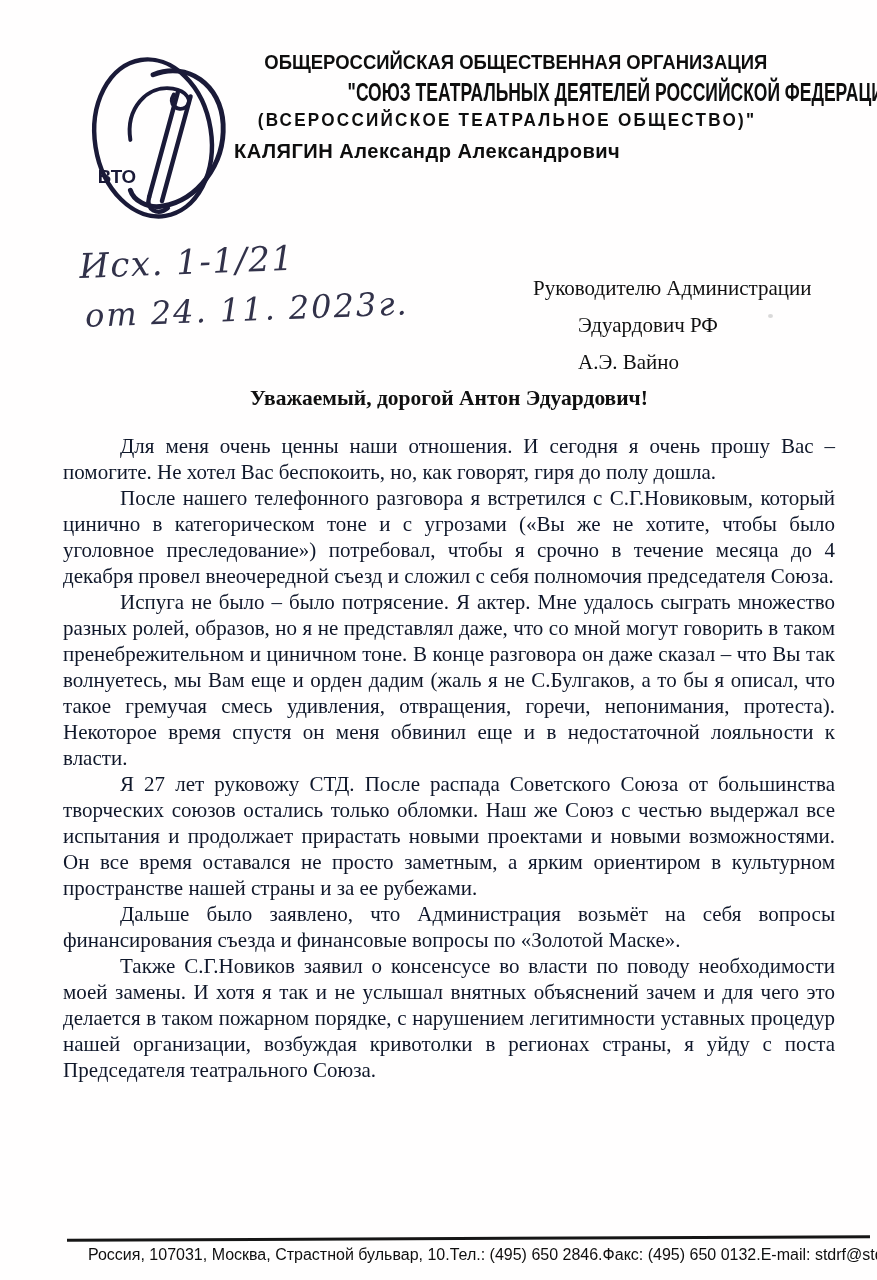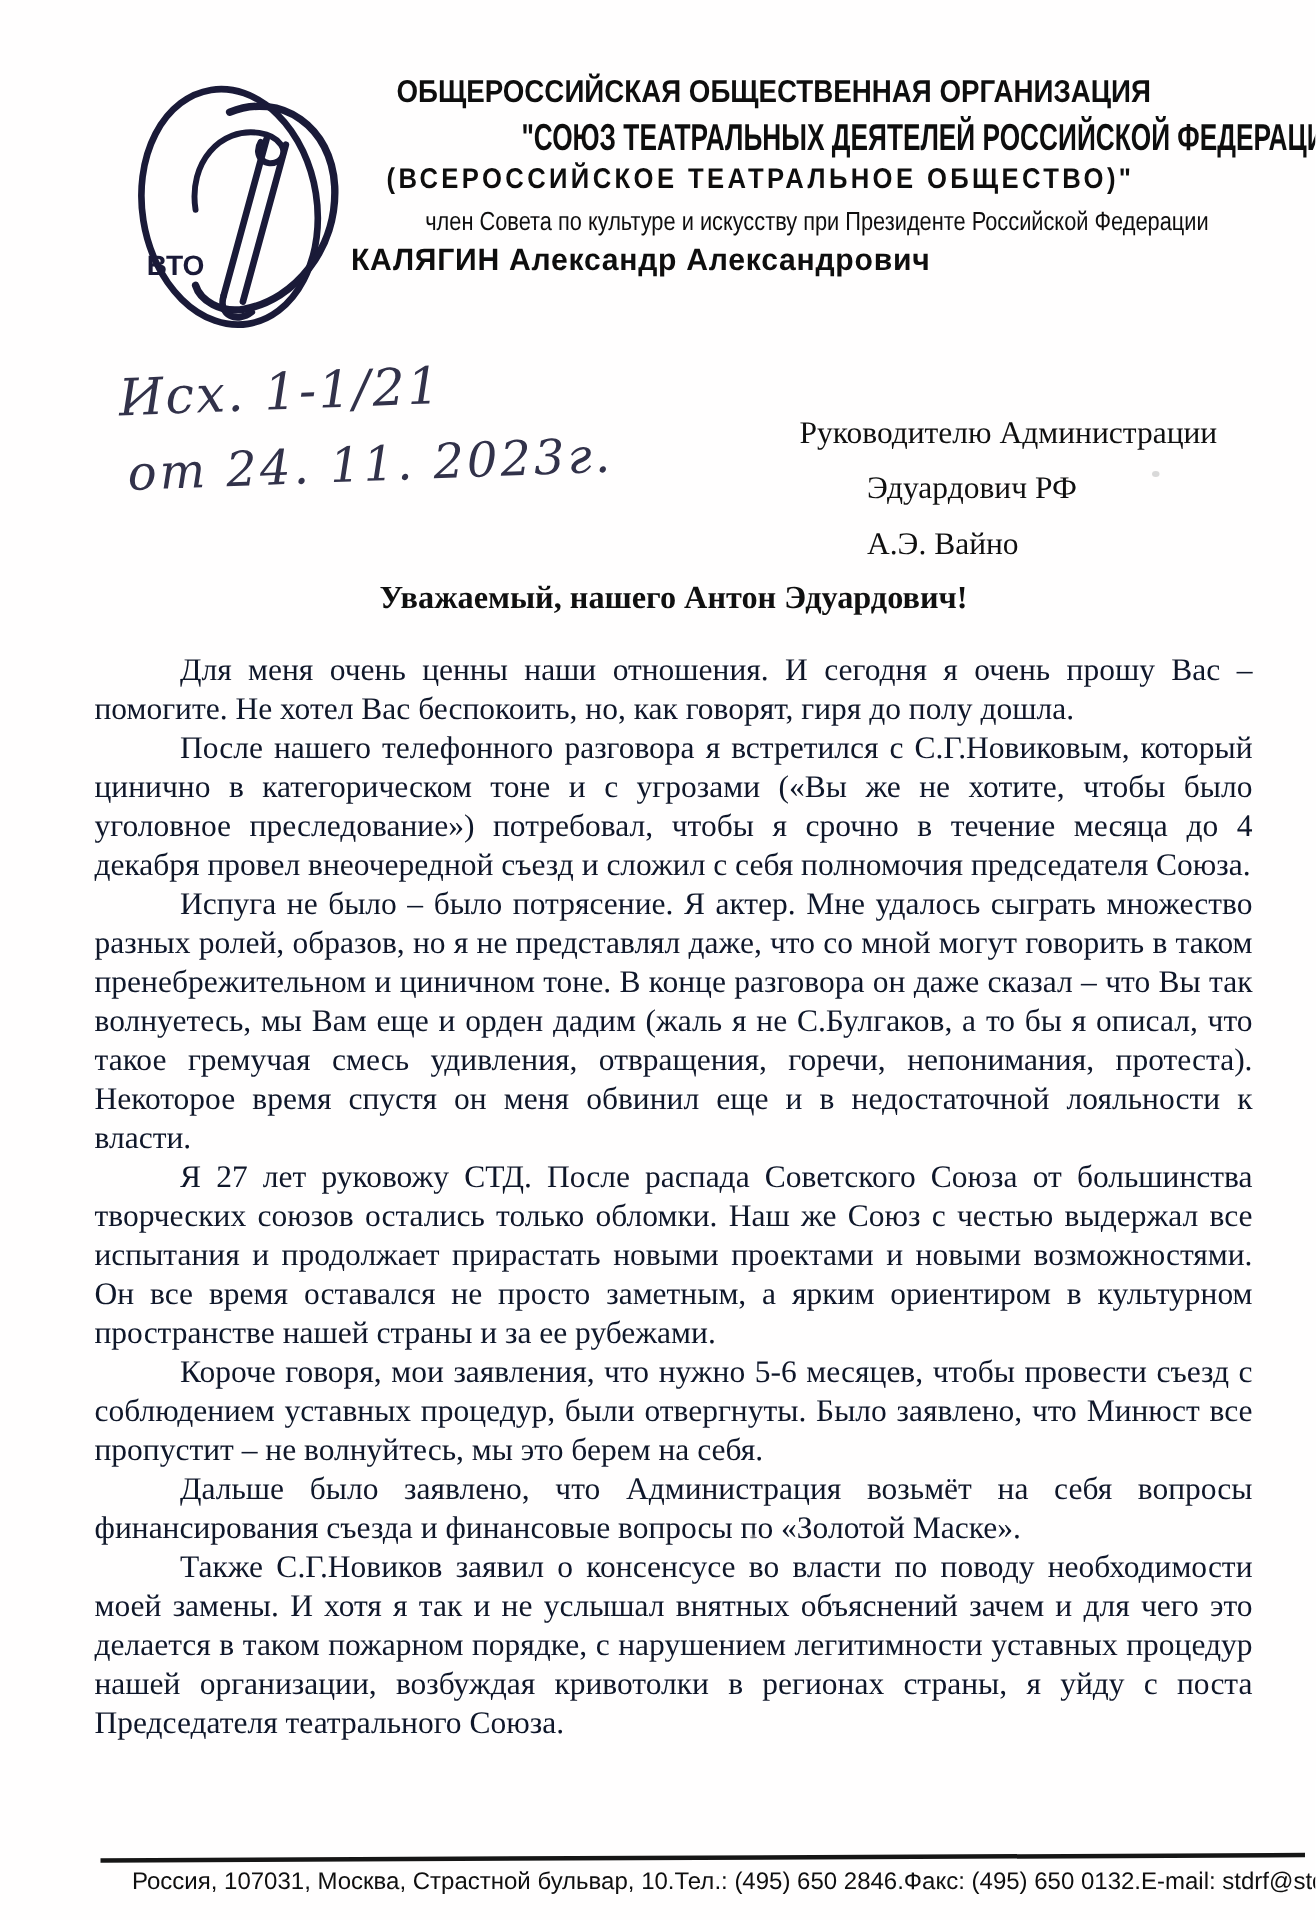--- a/index.html
+++ b/index.html
@@ -101,43 +101,41 @@
         <path d="M66,152 C62,165 75,171 85,163" stroke-width="4.5"></path>
       </g>
       <text x="14" y="138" font-family="Liberation Sans, sans-serif" font-size="19" font-weight="bold" fill="#1a1a38">ВТО</text>
     </svg>
   </div>
 
   <div class="lh-text">
     <span class="lh-line lh1"><span>ОБЩЕРОССИЙСКАЯ ОБЩЕСТВЕННАЯ ОРГАНИЗАЦИЯ</span></span>
     <span class="lh-line lh2"><span>"СОЮЗ ТЕАТРАЛЬНЫХ ДЕЯТЕЛЕЙ РОССИЙСКОЙ ФЕДЕРАЦИИ</span></span>
     <span class="lh-line lh3"><span>(ВСЕРОССИЙСКОЕ ТЕАТРАЛЬНОЕ ОБЩЕСТВО)"</span></span>
-    <span class="lh-line lh5"><span>член Совета по культуре и искусству при Президенте Российской Федерации</span></span>
     <span class="lh-line lh6"><span>КАЛЯГИН Александр Александрович</span></span>
   </div>
 
   <div class="handnote">
     <div class="hn1">Исх. 1-1/21</div>
     <div class="hn2">от 24. 11. 2023г.</div>
   </div>
 
   <div class="recipient">
     <div>Руководителю Администрации</div>
     <div class="shift">Эдуардович РФ</div>
     <div class="shift">А.Э. Вайно</div>
   </div>
 
-  <div class="salutation">Уважаемый, нашего Антон Эдуардович!</div>
+  <div class="salutation">Уважаемый, дорогой Антон Эдуардович!</div>
 
   <div class="body-text">
     <p>Для меня очень ценны наши отношения. И сегодня я очень прошу Вас – помогите. Не хотел Вас беспокоить, но, как говорят, гиря до полу дошла.</p>
     <p>После нашего телефонного разговора я встретился с С.Г.Новиковым, который цинично в категорическом тоне и с угрозами («Вы же не хотите, чтобы было уголовное преследование») потребовал, чтобы я срочно в течение месяца до 4 декабря провел внеочередной съезд и сложил с себя полномочия председателя Союза.</p>
     <p>Испуга не было – было потрясение. Я актер. Мне удалось сыграть множество разных ролей, образов, но я не представлял даже, что со мной могут говорить в таком пренебрежительном и циничном тоне. В конце разговора он даже сказал – что Вы так волнуетесь, мы Вам еще и орден дадим (жаль я не С.Булгаков, а то бы я описал, что такое гремучая смесь удивления, отвращения, горечи, непонимания, протеста). Некоторое время спустя он меня обвинил еще и в недостаточной лояльности к власти.</p>
     <p>Я 27 лет руковожу СТД. После распада Советского Союза от большинства творческих союзов остались только обломки. Наш же Союз с честью выдержал все испытания и продолжает прирастать новыми проектами и новыми возможностями. Он все время оставался не просто заметным, а ярким ориентиром в культурном пространстве нашей страны и за ее рубежами.</p>
-    <p>Короче говоря, мои заявления, что нужно 5-6 месяцев, чтобы провести съезд с соблюдением уставных процедур, были отвергнуты. Было заявлено, что Минюст все пропустит – не волнуйтесь, мы это берем на себя.</p>
     <p>Дальше было заявлено, что Администрация возьмёт на себя вопросы финансирования съезда и финансовые вопросы по «Золотой Маске».</p>
     <p>Также С.Г.Новиков заявил о консенсусе во власти по поводу необходимости моей замены. И хотя я так и не услышал внятных объяснений зачем и для чего это делается в таком пожарном порядке, с нарушением легитимности уставных процедур нашей организации, возбуждая кривотолки в регионах страны, я уйду с поста Председателя театрального Союза.</p>
   </div>
 
   <div class="footer-rule"></div>
   <div class="footer">
     <span>Россия, 107031, Москва, Страстной бульвар, 10.</span>
     <span>Тел.: (495) 650 2846.</span>
     <span>Факс: (495) 650 0132.</span>
     <span>E-mail: stdrf@stdrf.ru</span>

